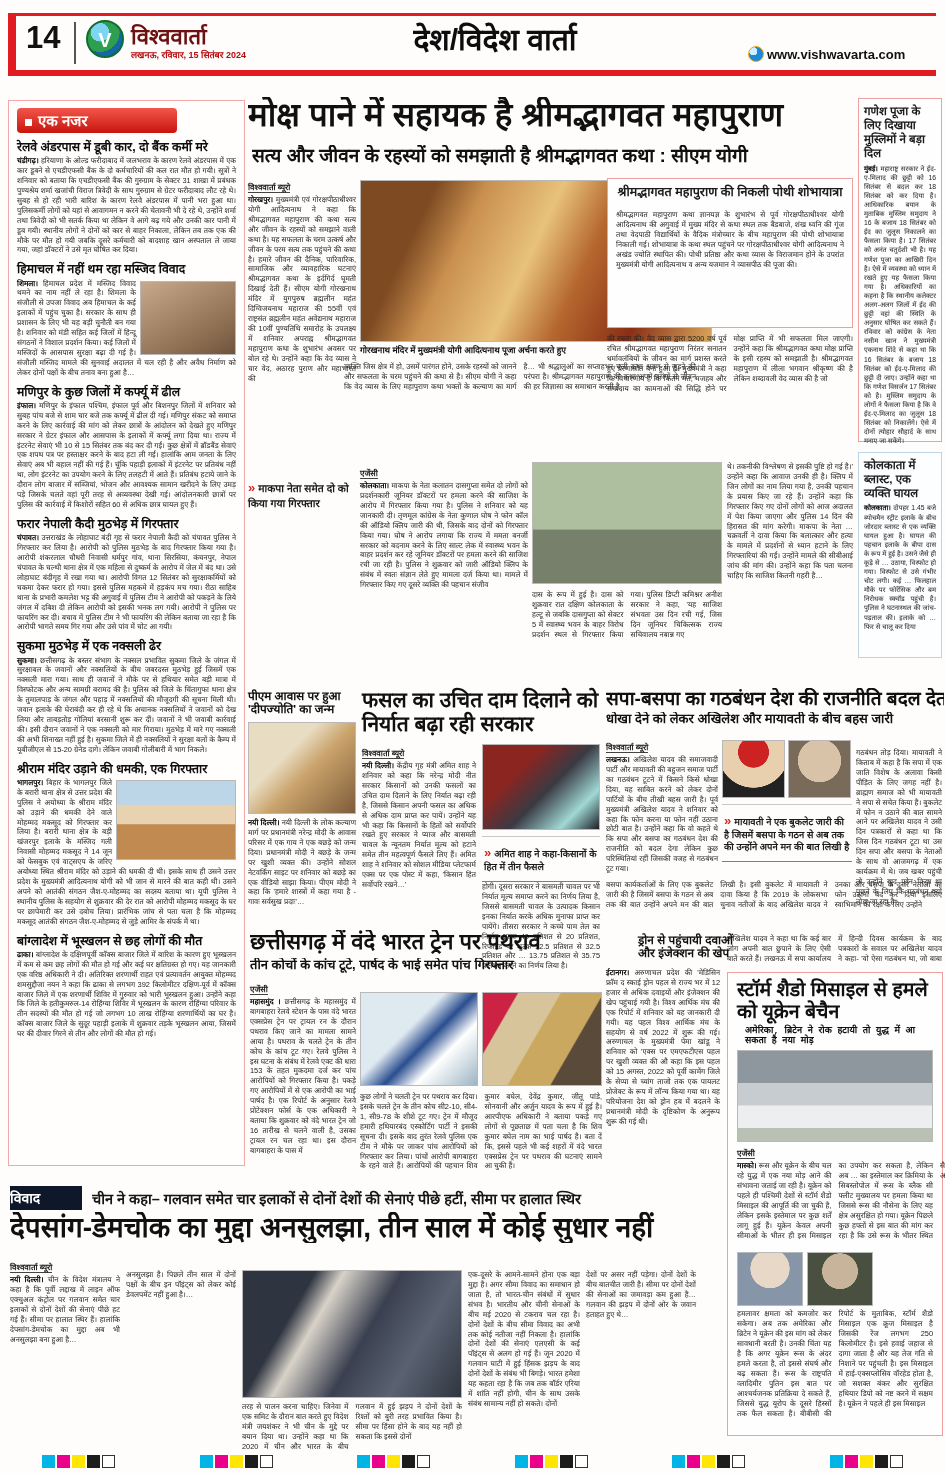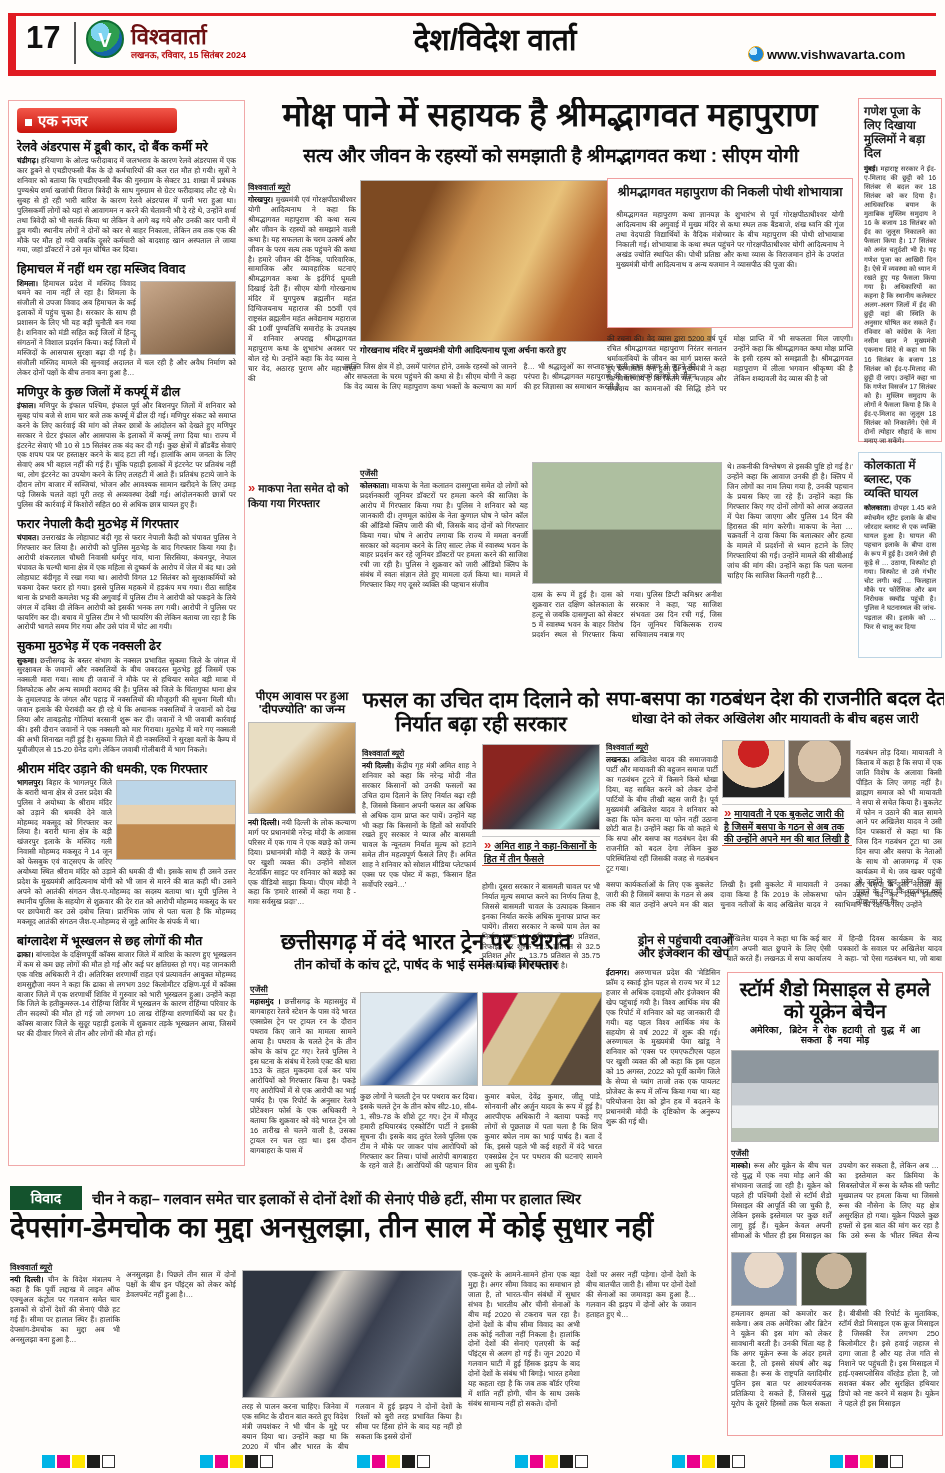--- a/index.html
+++ b/index.html
@@ -1,29 +1,29 @@
 <!DOCTYPE html>
 <html><head>
 <meta charset="utf-8">
 <style>
   * { margin:0; padding:0; box-sizing:border-box; }
   html,body { background:#e9e9e9; }
   .page { position:relative; width:945px; height:1473px; background:#fffdfb; overflow:hidden;
           font-family:"Liberation Sans", sans-serif; color:#1c1c1c; }
   .abs { position:absolute; }
   .hl { font-weight:700; color:#101010; line-height:1.12; }
-  .center { text-align:center; }
+  .center { }
   .body-txt { font-size:7.4px; line-height:1.34; text-align:justify; color:#222; }
   .dateline { font-weight:700; color:#000; }
   .byline { display:inline-block; font-size:8px; font-weight:700; border-bottom:1px solid #444; margin-bottom:2px; }
   .cols2 { column-count:2; column-gap:7px; }
   .cols3 { column-count:3; column-gap:7px; }
   .photo { background:#999; border:1px solid #b9b9b9; }
   .pinkbox { border:1.6px solid #f09f9f; background:#fffefe; }
-  .quote { font-size:9.5px; font-weight:700; line-height:1.25; border-top:1.5px solid #c9c9c9; border-bottom:1.5px solid #e05a3a; padding:0 2px;text-decoration:underline; }
+  .quote { font-size:9.5px; font-weight:700; line-height:1.25; border-top:1.5px solid #c9c9c9; border-bottom:1.5px solid #e05a3a; padding:8px 2px; }
   .qmark { color:#d42a26; font-size:13px; font-weight:800; margin-right:3px; }
   
   .mast-rule-top { left:8px; top:13px; width:928px; height:3px; background:#e01b22; }
   .mast-bar-left { left:8px; top:13px; width:8px; height:62px; background:#e01b22; }
   .mast-rule-bot { left:8px; top:70px; width:928px; height:6px; background:#e01b22; }
   .pageno { left:26px; top:20px; font-size:31px; font-weight:700; color:#111; }
   .mast-div { left:74px; top:22px; width:1.5px; height:42px; background:#555; }
   .logo-circle { left:86px; top:20px; width:38px; height:38px; border-radius:50%;
     background:radial-gradient(circle at 35% 30%, #7fd4f2 0 28%, #2e9e4f 29% 60%, #1565a8 61% 100%);
     border:2px solid #0f6d33; color:#fff; font-weight:800; font-size:20px; text-align:center; line-height:36px; }
@@ -40,41 +40,41 @@
   .sq { display:inline-block; width:7px; height:7px; background:#fff; margin-right:6px; }
   .brief-h { font-size:12.3px; font-weight:700; color:#0e0e0e; margin:7px 0 2px; line-height:1.15; }
   .imgR { float:right; margin:2px 0 2px 4px; }
   
   .main-hl { left:248px; top:97px; width:604px; font-size:33px; white-space:nowrap; overflow:hidden; }
   .sub-hl  { left:252px; top:145px; width:598px; font-size:19px; white-space:nowrap; overflow:hidden; }
   .cap { font-size:8.6px; font-weight:700; color:#111; padding-top:2px; }
   .box-hl { font-size:12.6px; font-weight:800; text-align:center; line-height:1.2; margin-bottom:10px; }
   .side-hl { font-size:11.6px; font-weight:800; line-height:1.22; margin-bottom:3px; }
   
-  .kicker-badge { left:10px; top:1186px; width:72px; height:24px; background:#14532d; color:#fff;
-    font-size:14px; font-weight:800; text-align:center; line-height:24px; }
+  .kicker-badge { left:10px; top:1186px; width:72px; height:24px; background:#0f172a; color:#fff;
+    font-size:14px; font-weight:800; text-align:left; line-height:24px; }
   .kicker-txt { left:92px; top:1188px; width:840px; font-size:14.5px; font-weight:700; color:#151515; white-space:nowrap; overflow:hidden; }
   .china-hl { left:10px; top:1212px; width:928px; font-size:28px; white-space:nowrap; overflow:hidden; }
   
   .marks { left:0; top:1450px; width:945px; height:23px; display:flex; justify-content:space-around; align-items:center; }
   .mgroup { display:flex; gap:2px; }
   .mgroup i { display:block; width:13px; height:13px; }
   .mc{background:#00b4e6}.mm{background:#eb008b}.my{background:#ffe600}.mk{background:#1d1d1b}
   .mo{background:#fff;border:1.5px solid #333;}
 </style>
 </head>
 <body>
 
 <div class="page">
 
   <header>
     <div class="abs mast-rule-top"></div>
     <div class="abs mast-bar-left"></div>
     <div class="abs mast-rule-bot"></div>
-    <div class="abs pageno">17</div>
+    <div class="abs pageno">14</div>
     <div class="abs mast-div"></div>
     <div class="abs logo-circle">V</div>
     <div class="abs paper-name">विश्ववार्ता</div>
     <div class="abs edition-line">लखनऊ,  रविवार, 15 सितंबर 2024</div>
     <div class="abs section-title">देश/विदेश वार्ता</div>
     <div class="abs website"><span class="e-icon"></span><span>www.vishwavarta.com</span></div>
   </header>
 
   <aside class="abs ek-box">
     <div class="ek-head"><span class="sq"></span><span>एक नजर</span></div>
@@ -211,21 +211,21 @@
     <div class="abs photo" style="left:360px;top:992px;width:118px;height:94px;background:linear-gradient(135deg,#dfe9f0 0 40%,#2a4f8f 55%,#fff 70%,#9db4c4 100%);"></div>
     <div class="abs photo" style="left:482px;top:992px;width:120px;height:94px;background:linear-gradient(120deg,#c24 0 20%,#d8c49a 21% 45%,#caa85f 46% 70%,#5a4a3a 71% 100%);"></div>
     <p class="abs body-txt cols2" style="left:360px;top:1092px;width:242px;height:88px;">कुछ लोगों ने चलती ट्रेन पर पथराव कर दिया। इसके चलते ट्रेन के तीन कोच सी2-10, सी4-1, सी9-78 के शीशे टूट गए। ट्रेन में मौजूद हमारी हथियारबंद एस्कोर्टिंग पार्टी ने इसकी सूचना दी। इसके बाद तुरंत रेलवे पुलिस एक टीम ने मौके पर जाकर पांच आरोपियों को गिरफ्तार कर लिया। पांचों आरोपी बागबाहरा के रहने वाले हैं। आरोपियों की पहचान शिव कुमार बघेल, देवेंद्र कुमार, जीतू पांडे, सोनवानी और अर्जुन यादव के रूप में हुई है। आरपीएफ अधिकारी ने बताया पकड़े गए लोगों से पूछताछ में पता चला है कि शिव कुमार बघेल नाम का भाई पार्षद है। बता दें कि, इससे पहले भी कई शहरों में वंदे भारत एक्सप्रेस ट्रेन पर पथराव की घटनाएं सामने आ चुकी हैं।</p>
   </section>
 
   <section>
     <h3 class="abs hl" style="left:606px;top:934px;width:114px;font-size:11.8px;margin-left:32px;">ड्रोन से पहुंचायी दवाओं और इंजेक्शन की खेप</h3>
     <p class="abs body-txt" style="left:606px;top:968px;width:114px;height:210px;"><span class="dateline">ईटानगर।</span> <span>अरुणाचल प्रदेश की 'मेडिसिन फ्रॉम द स्काई ड्रोन पहल से राज्य भर में 12 हजार से अधिक दवाइयों और इंजेक्शन की खेप पहुंचाई गयी है। विश्व आर्थिक मंच की एक रिपोर्ट में शनिवार को यह जानकारी दी गयी। यह पहल विश्व आर्थिक मंच के सहयोग से वर्ष 2022 में शुरू की गई। अरुणाचल के मुख्यमंत्री पेमा खांडू ने शनिवार को 'एक्स पर एमएफटीएस पहल पर खुशी व्यक्त की औ कहा कि इस पहल को 15 अगस्त, 2022 को पूर्वी कामेंग जिले के सेप्पा से च्यांग ताजो तक एक पायलट प्रोजेक्ट के रूप में लॉन्च किया गया था। यह परियोजना देश को ड्रोन हब में बदलने के प्रधानमंत्री  मोदी के दृष्टिकोण के अनुरूप शुरू की गई थी।</span></p>
   </section>
 
-  <section class="abs pinkbox" style="left:727px;top:972px;width:216px;height:464px;padding:6px 3px;">
+  <section class="abs pinkbox" style="left:727px;top:972px;width:216px;height:464px;padding:6px 9px;">
     <h3 class="hl center" style="font-size:19.5px;">स्टॉर्म शैडो मिसाइल से हमले को यूक्रेन बेचैन</h3>
     <h4 class="hl center" style="font-size:9.3px;margin:3px 8px 4px;font-family:Liberation Mono, monospace;">अमेरिका, ब्रिटेन ने रोक हटायी तो युद्ध में आ सकता है नया मोड़</h4>
     <div class="photo" style="width:100%;height:92px;background:linear-gradient(180deg,#8e979e 0 35%,#c7ccd1 36% 60%,#eceef0 61% 85%,#b9c1b4 86% 100%);"></div>
     <span class="byline" style="margin-top:3px;">एजेंसी</span>
     <p class="body-txt cols2" style="height:88px;"><span class="dateline">मास्को।</span> <span>रूस और यूक्रेन के बीच चल रहे युद्ध में एक नया मोड़ आने की संभावना जताई जा रही है। यूक्रेन को पहले ही पश्चिमी देशों से स्टॉर्म शैडो मिसाइल की आपूर्ति की जा चुकी है, लेकिन इसके इस्तेमाल पर कुछ शर्तें लागू हुई हैं। यूक्रेन केवल अपनी सीमाओं के भीतर ही इस मिसाइल का उपयोग कर सकता है, लेकिन अब … का इस्तेमाल कर क्रिमिया के सिबस्तोपोल में रूस के ब्लैक सी फ्लीट मुख्यालय पर हमला किया था जिससे रूस की नौसेना के लिए यह क्षेत्र असुरक्षित हो गया। यूक्रेन पिछले कुछ हफ्तों से इस बात की मांग कर रहा है कि उसे रूस के भीतर स्थित सैन्य ठिकानों पर हमला करने की अनुमति दी जाए।</span></p>
     <div style="display:flex;gap:4px;margin:3px 0;">
       <div class="photo" style="width:66px;height:54px;background:radial-gradient(circle at 50% 30%,#e8d8c8 0 40%,#8795a8 41% 100%);"></div>
       <div class="photo" style="width:66px;height:54px;background:radial-gradient(circle at 50% 35%,#c8b49a 0 38%,#4a5040 39% 100%);"></div>
     </div>
     <p class="body-txt cols2" style="height:168px;">हमलावर क्षमता को कमजोर कर सकेगा। अब तक अमेरिका और ब्रिटेन ने यूक्रेन की इस मांग को लेकर सावधानी बरती है। उनकी चिंता यह है कि अगर यूक्रेन रूस के अंदर हमले करता है, तो इससे संघर्ष और बढ़ सकता है। रूस के राष्ट्रपति व्लादिमीर पुतिन इस बात पर आश्चर्यजनक प्रतिक्रिया दे सकते हैं, जिससे युद्ध यूरोप के दूसरे हिस्सों तक फैल सकता है। बीबीसी की रिपोर्ट के मुताबिक, स्टॉर्म शैडो मिसाइल एक क्रूज मिसाइल है जिसकी रेंज लगभग 250 किलोमीटर है। इसे हवाई जहाज से दागा जाता है और यह तेज गति से निशाने पर पहुंचती है। इस मिसाइल में हाई-एक्सप्लोसिव वॉरहेड होता है, जो सशक्त बंकर और सुरक्षित हथियार डिपो को नष्ट करने में सक्षम है। यूक्रेन ने पहले ही इस मिसाइल</p>

